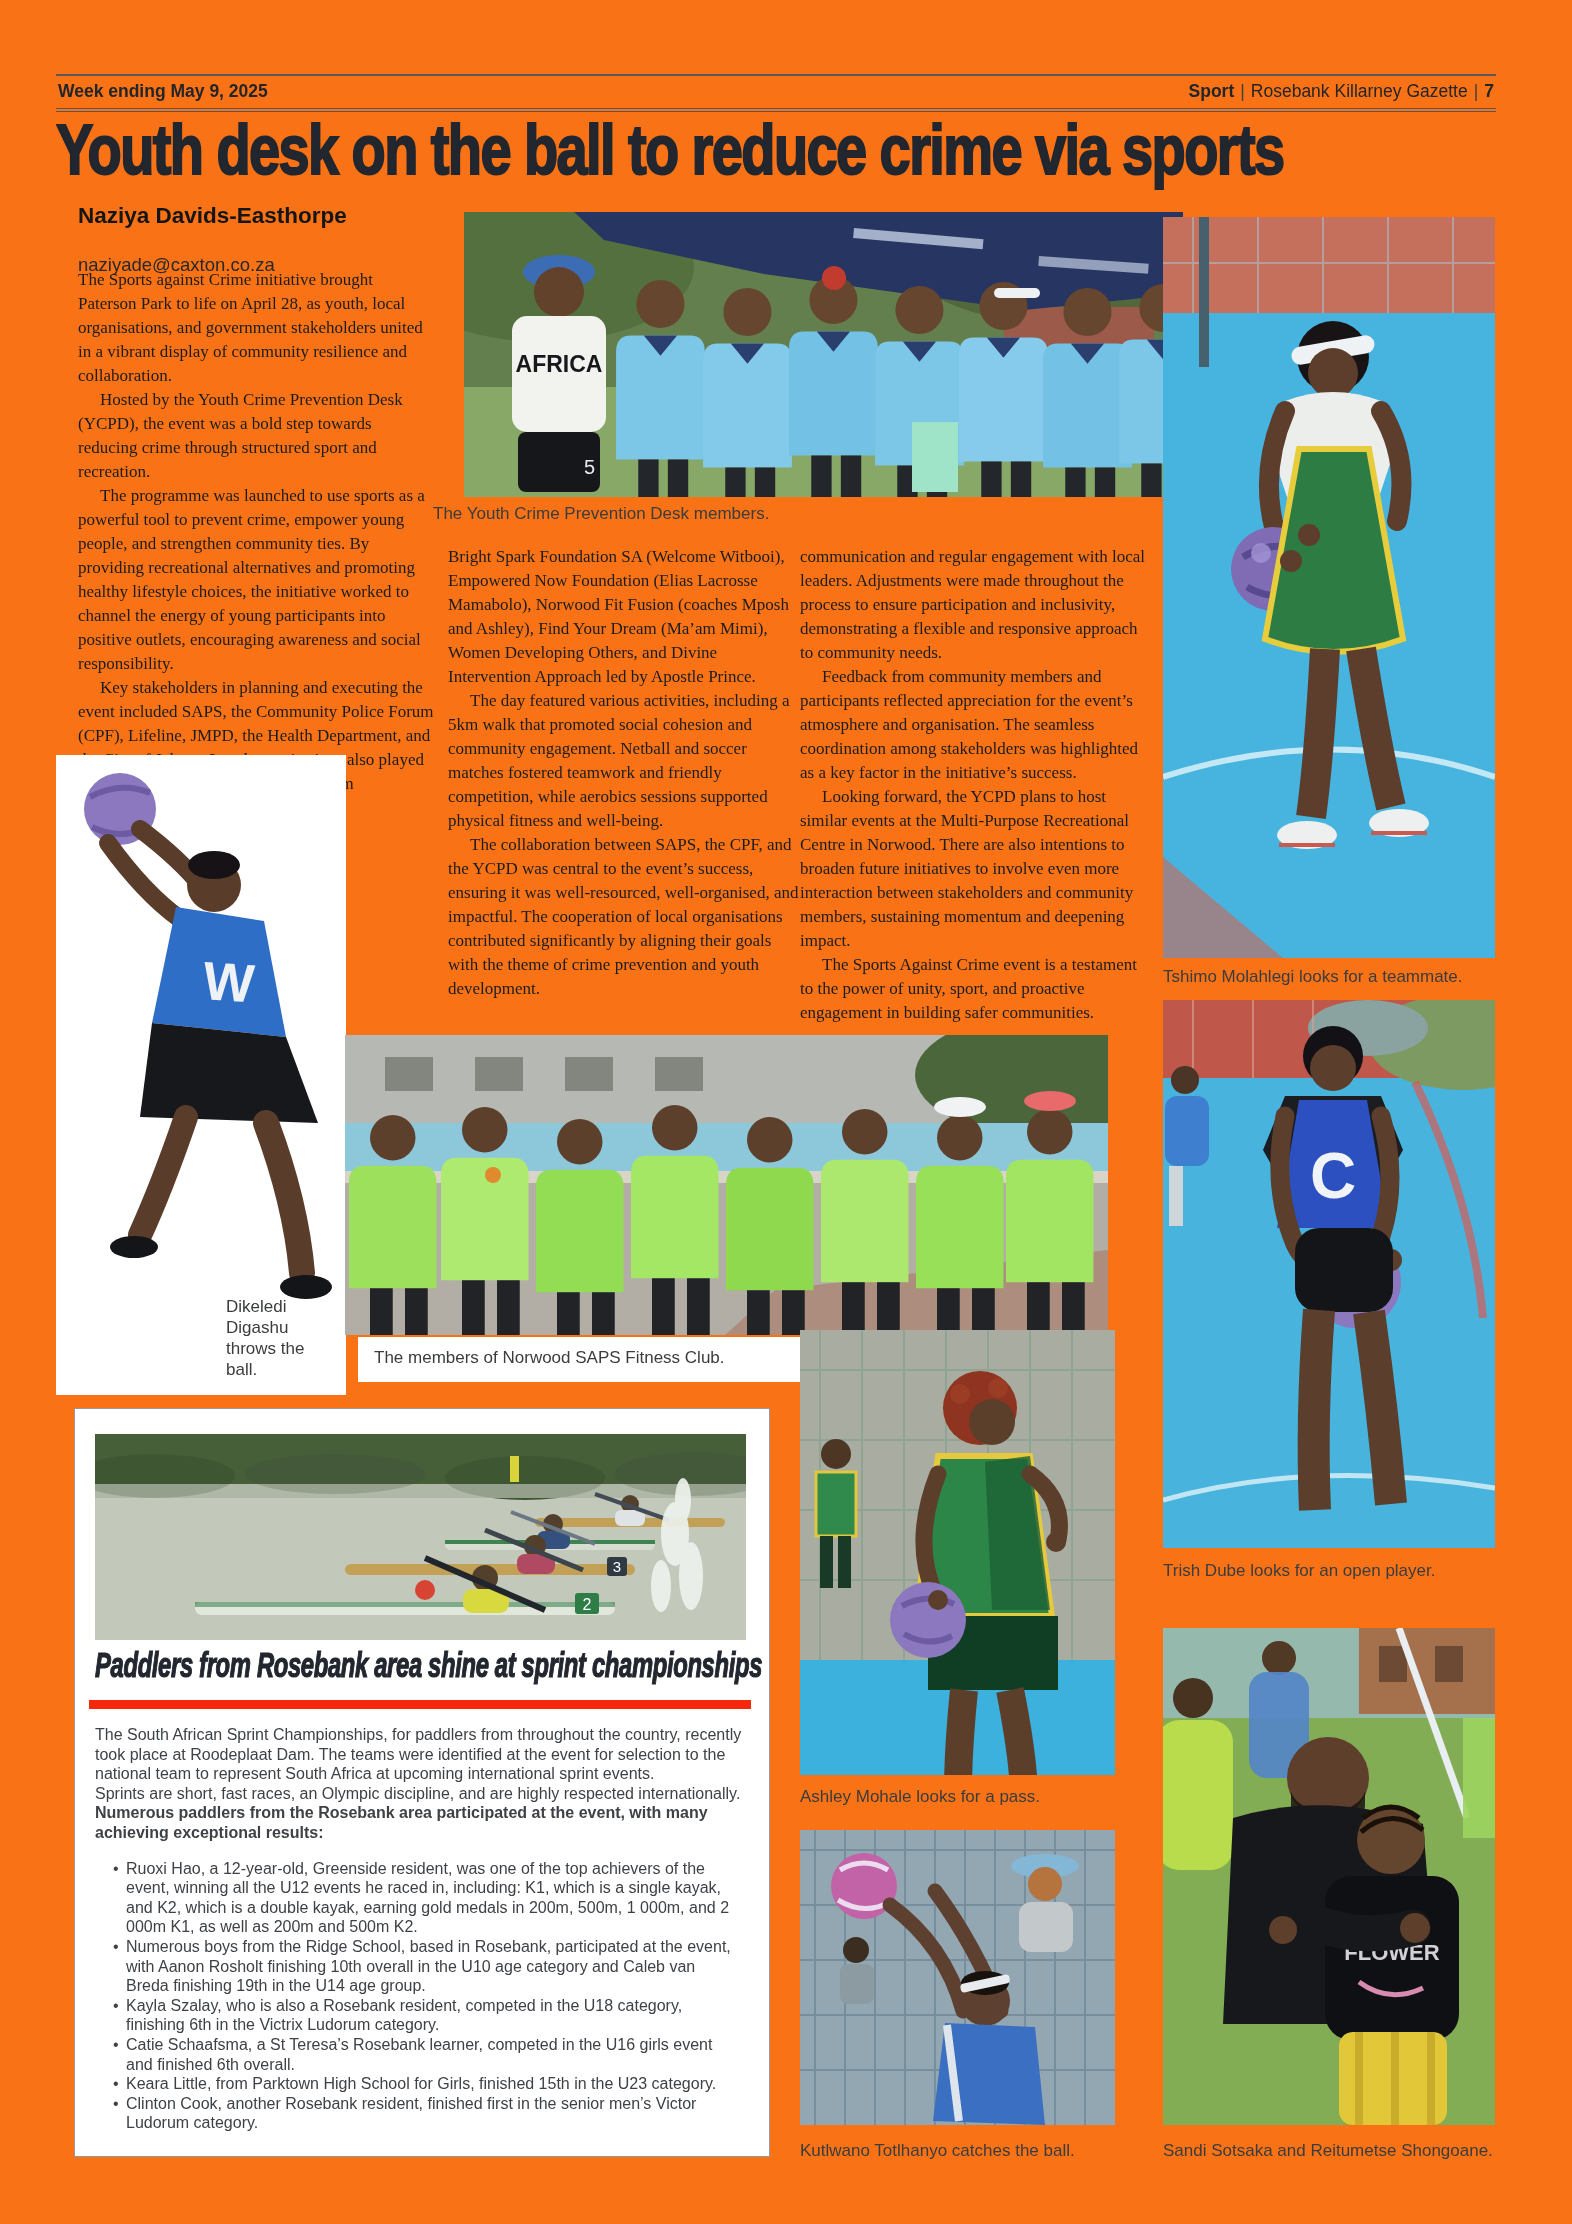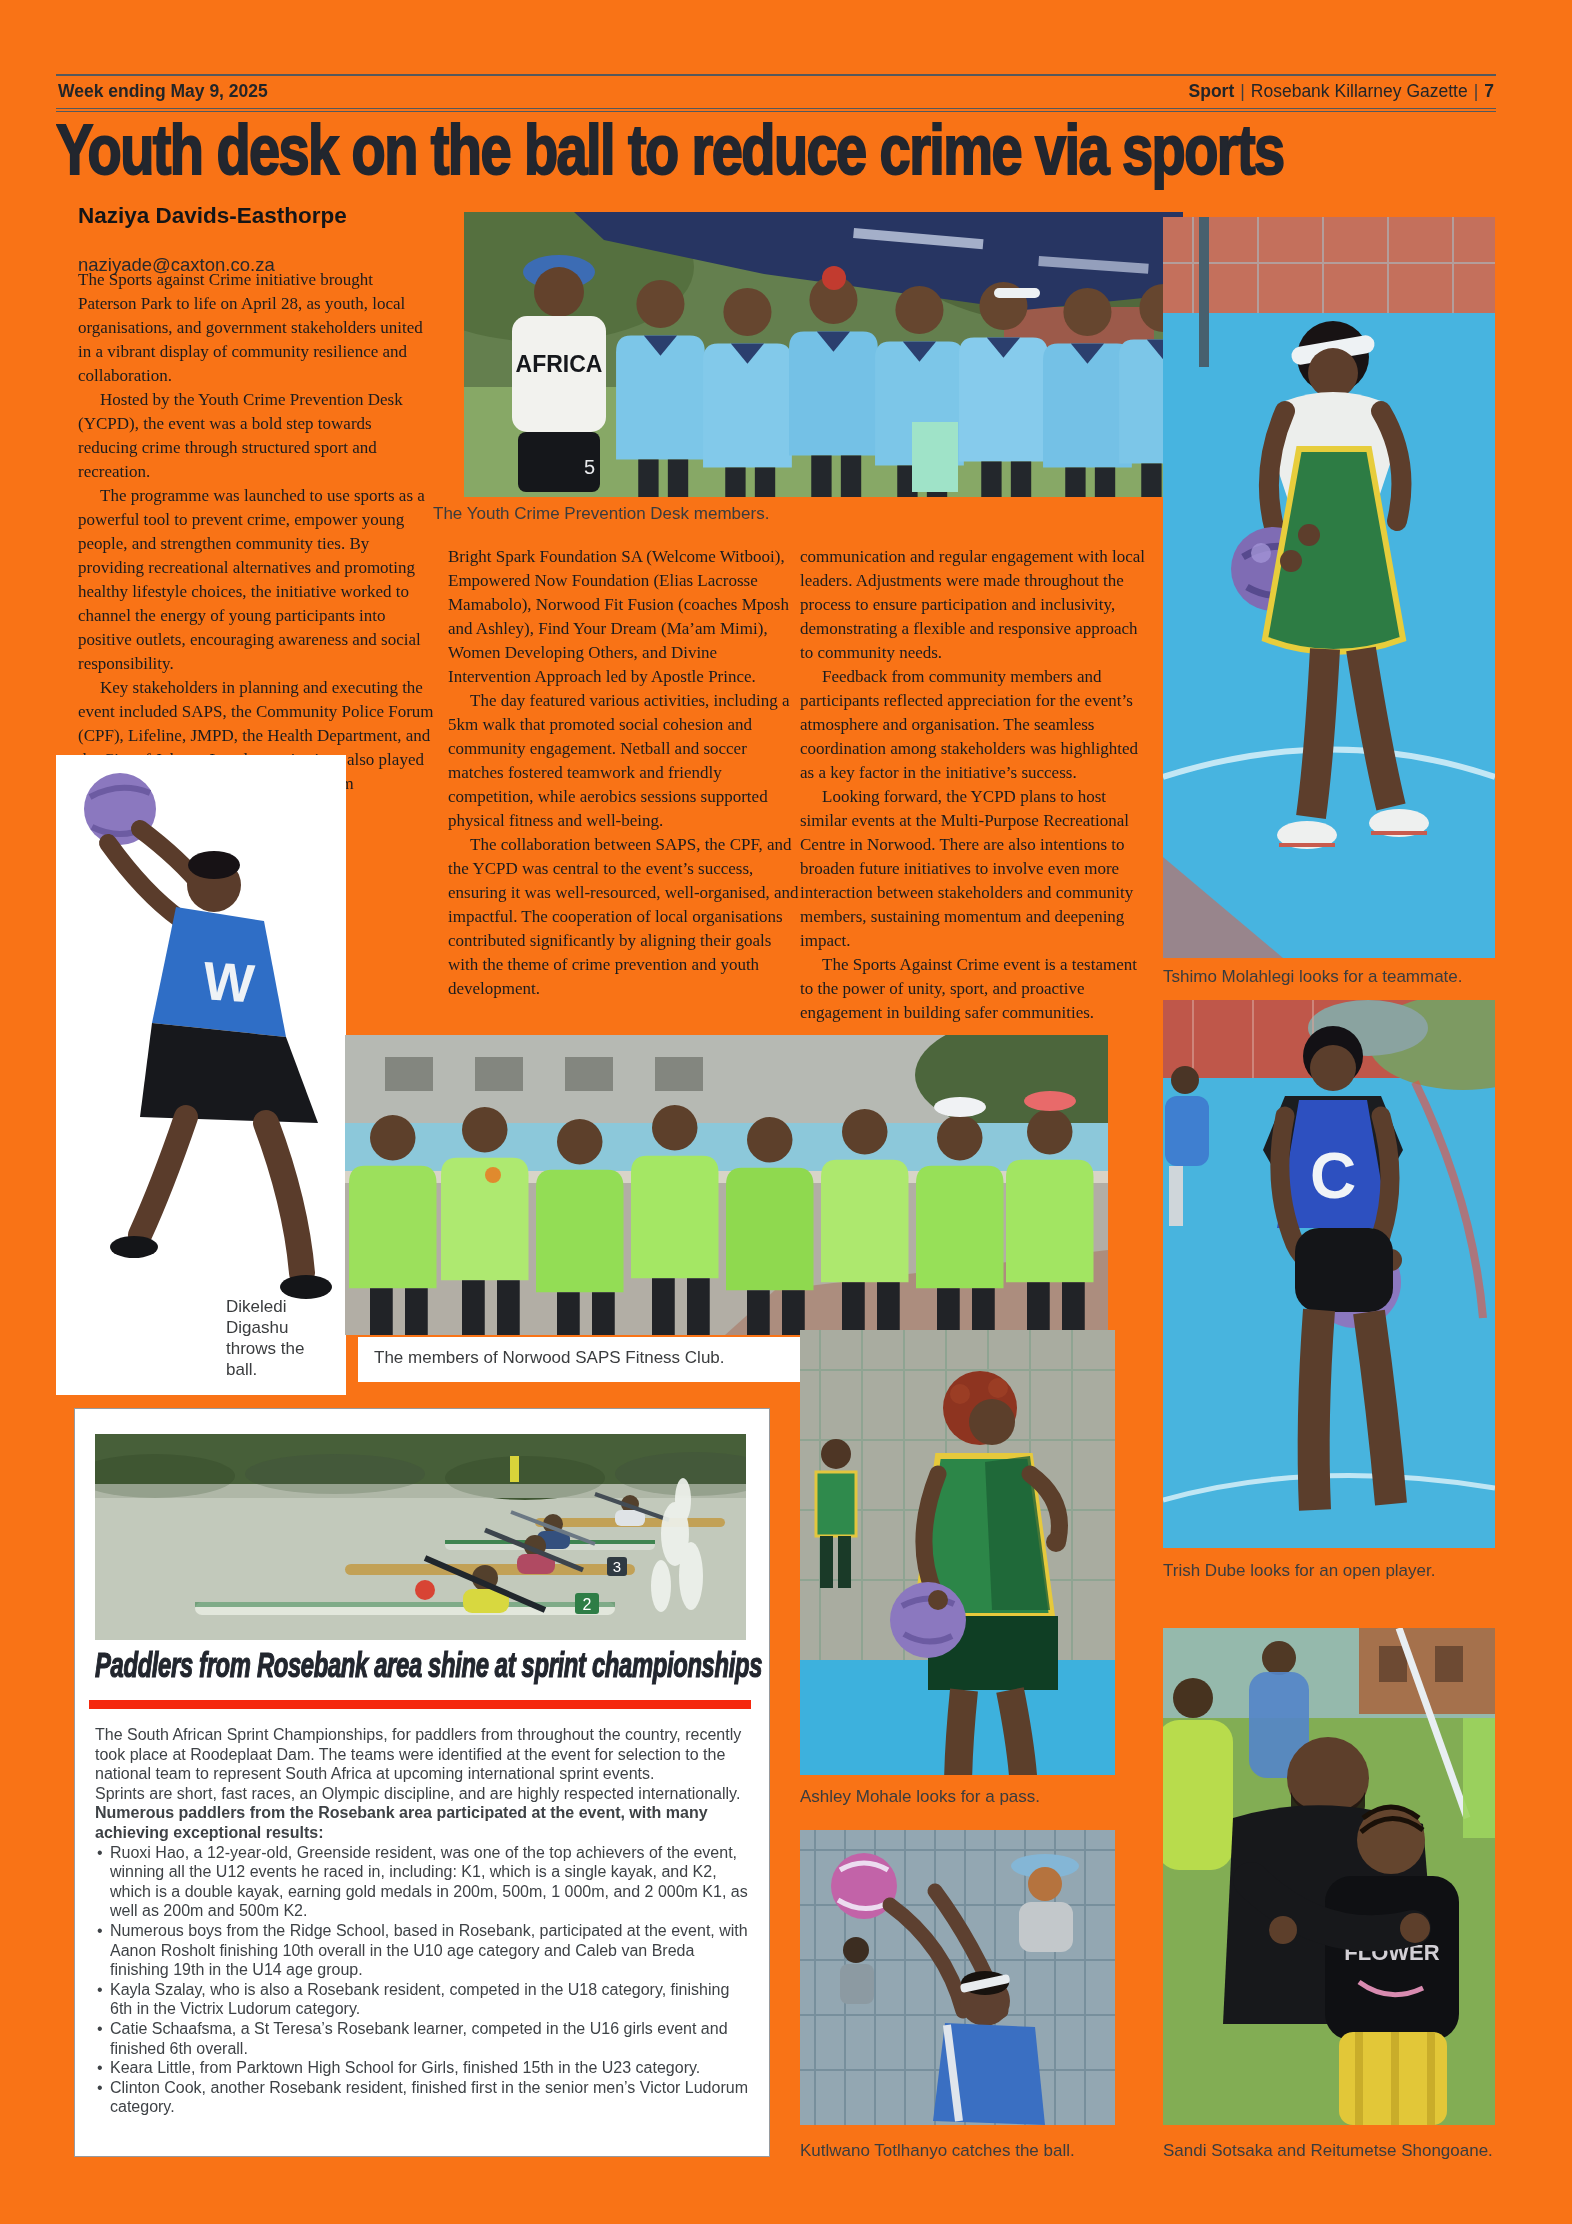--- a/index.html
+++ b/index.html
@@ -32,21 +32,21 @@
   
   .pbox{position:absolute;left:74px;top:1408px;width:696px;height:749px;background:#fff;
         border:1.5px solid #969a9e;box-sizing:border-box;}
   .pbox h2{position:absolute;left:20px;top:236px;margin:0;white-space:nowrap;
            font-size:35px;font-style:italic;font-weight:700;letter-spacing:-.5px;color:#22262e;
            -webkit-text-stroke:1.2px #22262e;transform:scaleX(.68);transform-origin:0 0;}
   .redbar{position:absolute;left:14px;width:662px;top:291px;height:9px;background:#f5280e;}
   .btxt{position:absolute;left:20px;top:316px;width:656px;font-size:16px;line-height:19.6px;color:#3e4246;}
   .btxt p{margin:0;}
   .btxt p.bold{font-weight:700;}
-  .btxt ul{margin:0;padding:0;list-style:none;}
+  .btxt ul{margin:16px;padding:0;list-style:none;}
   .btxt li{position:relative;padding-left:15px;}
   .btxt li::before{content:"\2022";position:absolute;left:2px;}
 </style>
 </head>
 <body>
 
 <div class="page">
 
   <div class="tophead">
     <span class="b">Week ending May 9, 2025</span>

